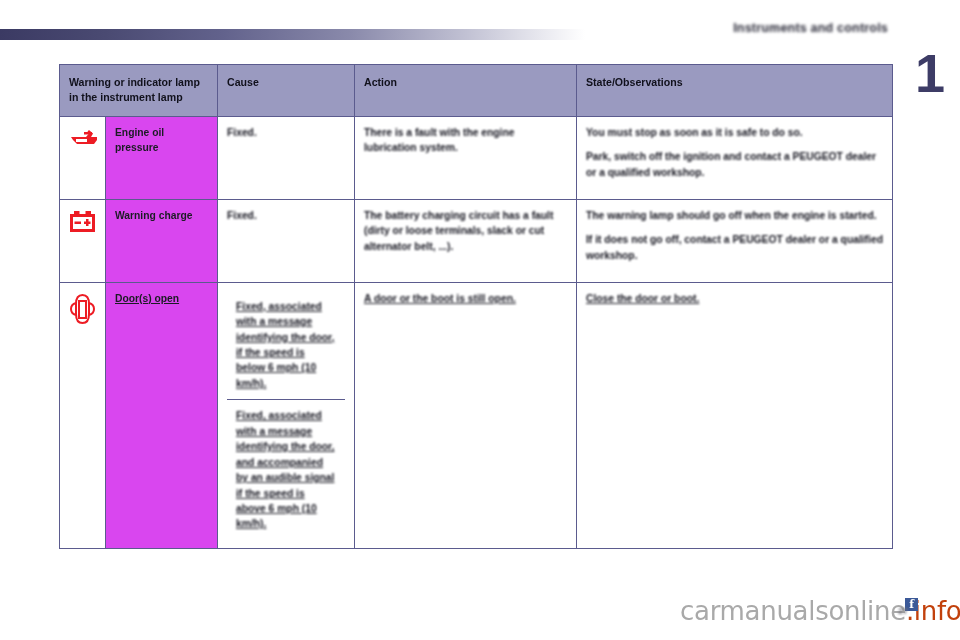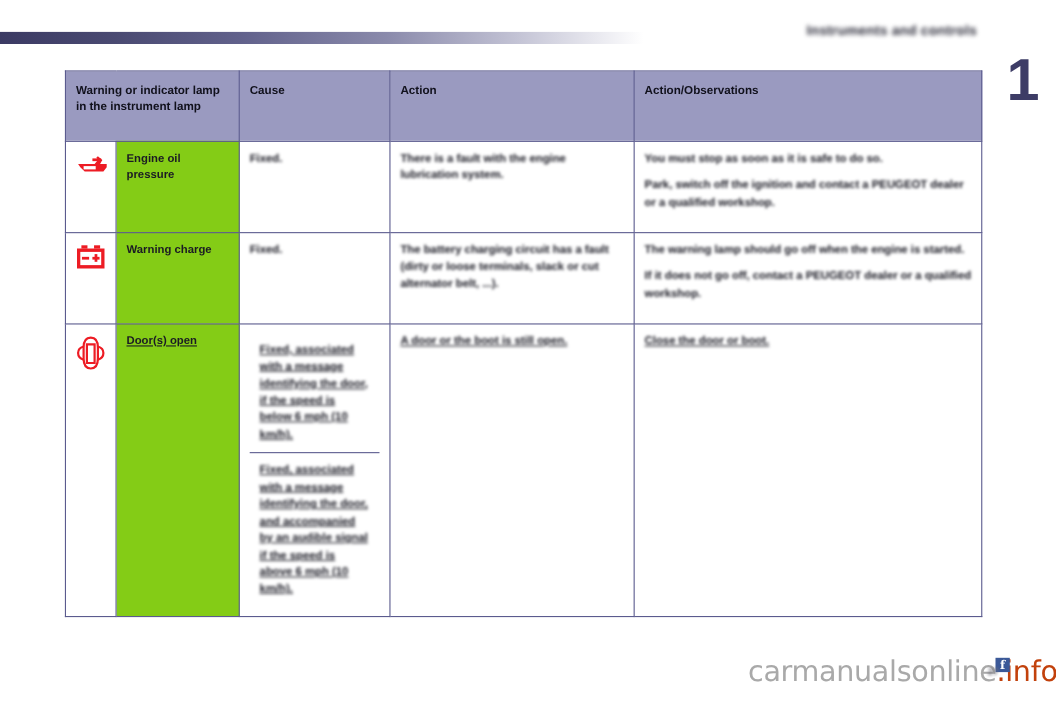--- a/index.html
+++ b/index.html
@@ -77,42 +77,42 @@
     color: #1b1b24;
   }
 
   
   #lamp-table thead th {
     background: #9a9ac0;
     font-weight: bold;
     font-size: 10.6px;
     text-align: left;
     padding-top: 10px;
-    padding-bottom: 22px;
+    padding-bottom: 10px;
     color: #11111c;
     line-height: 1.45;
   }
 
   
   .col-icon  { width: 46px;  }
   .col-lamp  { width: 112px; }
   .col-state { width: 137px; }
   .col-cause { width: 222px; }
   .col-action{ width: 316px; }
 
   
   td.icon-cell {
     background: #ffffff;
     padding: 7px 4px;
     text-align: center;
     vertical-align: top;
   }
   
   td.lamp-cell {
-    background: #84cc16;
+    background: #d946ef;
     font-weight: bold;
     font-size: 10.6px;
   }
   td.state-cell, td.cause-cell, td.action-cell {
     background: #ffffff;
   }
 
   
   .blurry {
     filter: blur(1.25px);
@@ -197,21 +197,21 @@
     <col class="col-action">
   </colgroup>
   <thead>
     <tr>
       <th colspan="2">
         <span>Warning or indicator lamp</span><br>
         <span>in the instrument lamp</span>
       </th>
       <th>Cause</th>
       <th>Action</th>
-      <th>Action/Observations</th>
+      <th>State/Observations</th>
     </tr>
   </thead>
   <tbody>
 
     <tr class="row-oil">
       <td class="icon-cell">
         <svg class="warn-icon" width="30" height="20" viewBox="0 0 60 40">
           <g fill="#ed1c24">
             <path d="M4 20 h30 l6 -7 h8 l-4 7 h12 v6 l-6 8 h-34 l-8 -8 z"></path>
             <path d="M30 10 h16 v5 h-16 z"></path>

